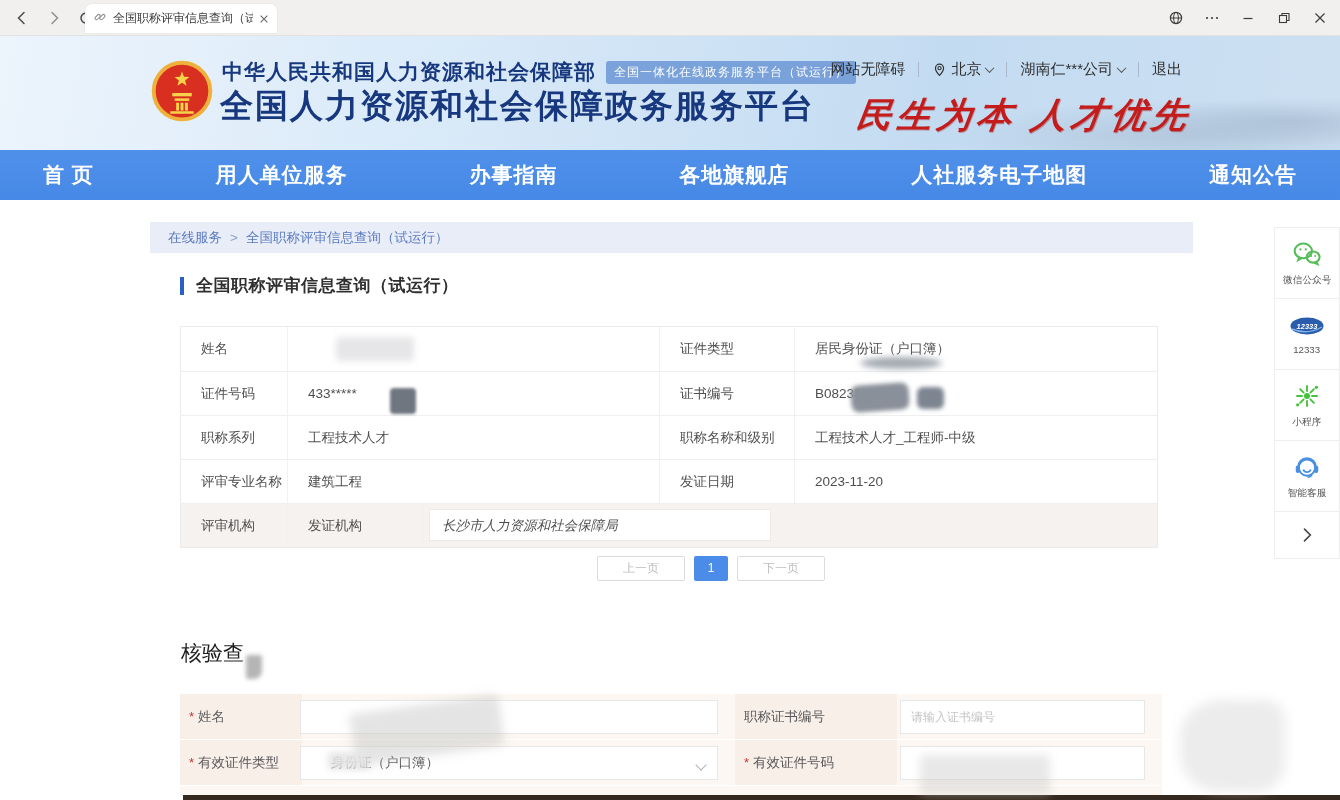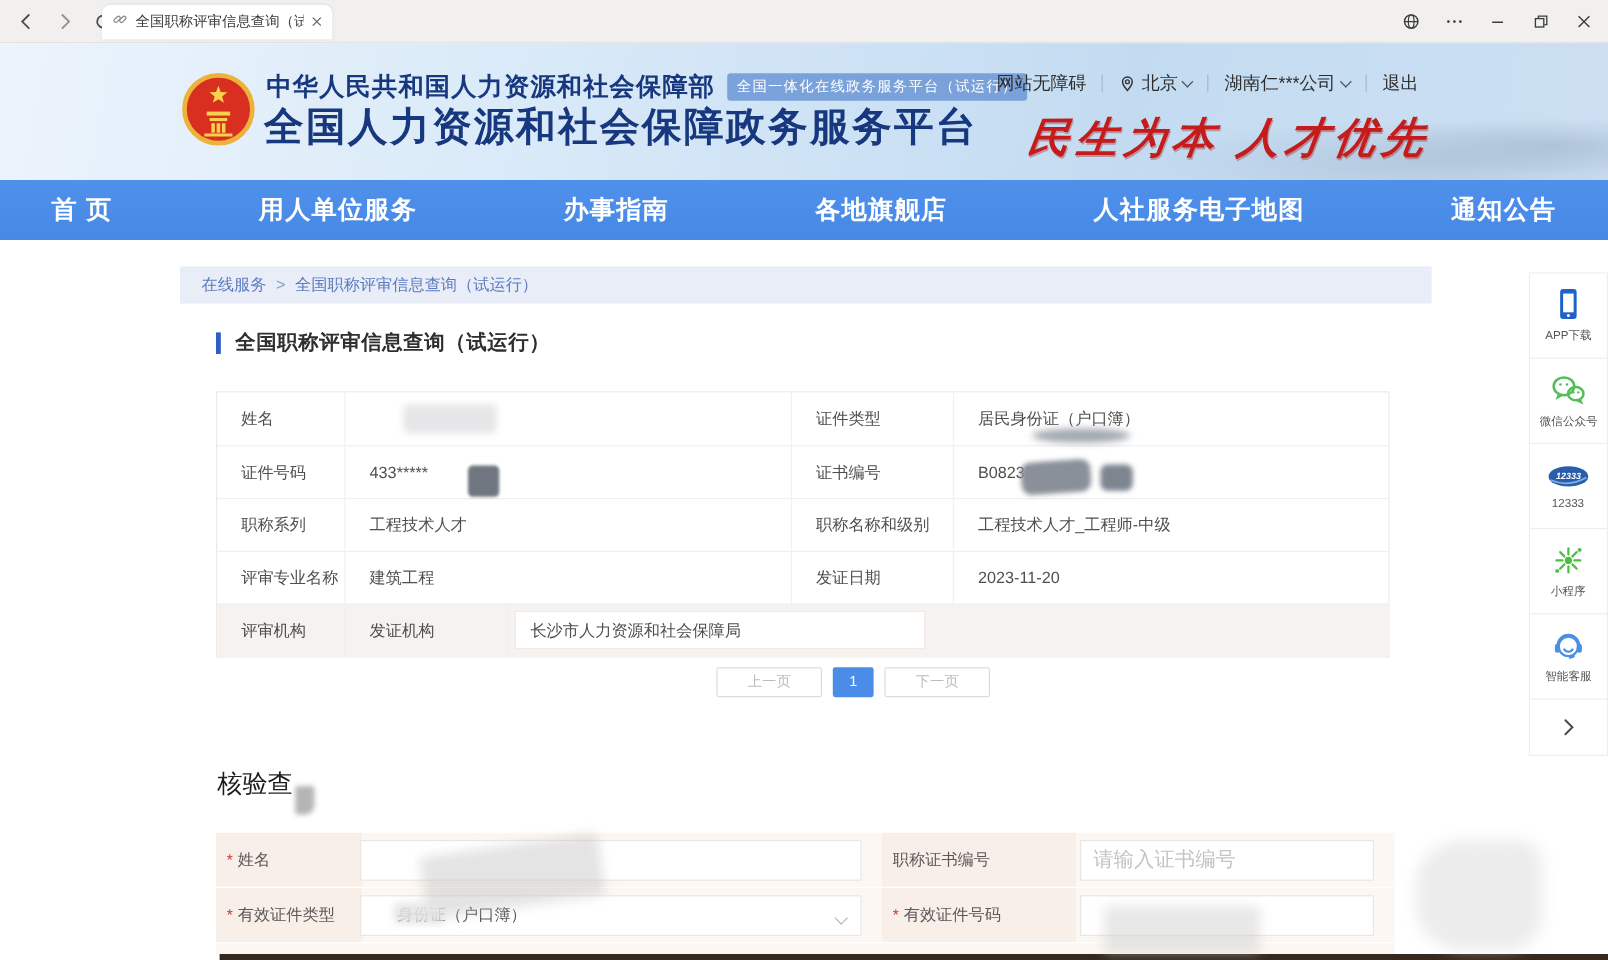--- a/index.html
+++ b/index.html
@@ -64,21 +64,21 @@
   .rrow:first-child { border-top:none; }
   .rcell { padding-left:20px; white-space:nowrap; overflow:hidden; }
   .c1 { width:106px; }
   .c2 { width:372px; border-left:1px solid #f1f1f1; }
   .c3 { width:135px; border-left:1px solid #f1f1f1; }
   .c4 { flex:1; border-left:1px solid #f1f1f1; }
   .rrow.shaded { background:#f6f2f0; }
   .rrow.shaded .boxed { display:inline-block; background:#fff; border:1px solid #f1e9e6;
     height:32px; line-height:31px; margin-top:5px; padding:0 12px; }
   .boxed.w1 { width:352px; margin-left:-11px; }
-  .boxed.w2 { width:342px; margin-left:-14px; }
+  .boxed.w2 { width:342px; margin-left:-14px;font-style:italic; }
 
   
   .blur { position:absolute; filter:blur(3px); border-radius:4px; }
 
   
   .pager { position:absolute; left:597px; top:556px; display:flex; gap:9px; font-size:12px; }
   .pg-btn { height:25px; line-height:23px; padding:0 25px; border:1px solid #dcdcdc;
     border-radius:2px; color:#bdbdbd; background:#fff; cursor:pointer; }
   .pg-cur { height:25px; line-height:25px; width:34px; text-align:center; background:#4a8ce8;
     color:#fff; border-radius:2px; cursor:pointer; }
@@ -93,21 +93,21 @@
   .fr1 { top:694px; } .fr2 { top:740px; }
   .f-label { position:absolute; top:0; height:45px; background:#f8efe9; display:flex;
     align-items:center; padding-left:9px; font-size:13.5px; color:#5a5a5a; }
   .f-zone { position:absolute; top:0; height:45px; background:#fcf7f2; }
   .lab1 { left:0; width:122px; }
   .zone1 { left:122px; width:433px; }
   .lab2 { left:555px; width:162px; }
   .zone2 { left:717px; width:265px; }
   .req { color:#d0342c; margin-right:4px; font-size:13px; }
   .f-input { position:absolute; top:6px; height:34px; background:#fff; border:1px solid #e7e7e7;
-    font-size:17px; color:#444; padding:0 10px; outline:none;
+    font-size:12px; color:#444; padding:0 10px; outline:none;
     font-family:"Liberation Sans","DejaVu Sans",sans-serif; }
   .f-input::placeholder { color:#c4c4c4; }
   .in1 { left:120px; width:418px; }
   .in2 { left:720px; width:245px; }
   .f-select { position:absolute; left:120px; top:6px; width:418px; height:34px; background:#fff;
     border:1px solid #e7e7e7; font-size:13.5px; color:#555; line-height:32px; padding-left:30px;
     cursor:pointer; }
   .sel-caret { position:absolute; right:12px; top:14px; width:8px; height:8px;
     border-right:1.5px solid #b4b4b4; border-bottom:1.5px solid #b4b4b4; transform:rotate(45deg); }
   .bottom-strip { position:absolute; left:183px; top:795px; width:1157px; height:5px; background:#35281e; }
@@ -336,28 +336,20 @@
 
   <div class="form-cont"></div>
   <div class="bottom-strip"></div>
 
   <div class="blur" style="left:352px;top:704px;width:150px;height:52px;background:rgba(195,195,195,.45);transform:rotate(-8deg);filter:blur(5px);"></div>
   <div class="blur" style="left:328px;top:752px;width:42px;height:18px;background:rgba(228,228,228,.9);filter:blur(3px);"></div>
   <div class="blur" style="left:920px;top:755px;width:130px;height:40px;background:rgba(205,205,205,.45);filter:blur(5px);"></div>
   <div class="blur" style="left:1180px;top:700px;width:105px;height:92px;background:rgba(218,218,218,.5);filter:blur(6px);border-radius:40% 20% 30% 40%;"></div>
 
   <div class="sidebar">
-    <div class="sb-item">
-      <svg width="30" height="30" viewBox="0 0 24 24">
-        <rect x="6.5" y="1.5" width="11" height="20" rx="2" fill="#1f63c8"></rect>
-        <rect x="8.5" y="4.5" width="7" height="12.5" fill="#fff"></rect>
-        <circle cx="12" cy="19.2" r="1" fill="#fff"></circle>
-      </svg>
-      <span class="sb-label">APP下载</span>
-    </div>
     <div class="sb-item">
       <svg width="32" height="30" viewBox="0 0 26 24">
         <ellipse cx="10" cy="9.5" rx="7" ry="6" fill="none" stroke="#56bd5a" stroke-width="1.7"></ellipse>
         <circle cx="7.6" cy="8.3" r=".9" fill="#56bd5a"></circle>
           <circle cx="12" cy="8.3" r=".9" fill="#56bd5a"></circle>
         <path d="M6.5 14.8 L5.6 17.2 L8.4 15.6" fill="none" stroke="#56bd5a" stroke-width="1.4"></path>
         <ellipse cx="18" cy="14.5" rx="5.2" ry="4.5" fill="none" stroke="#56bd5a" stroke-width="1.7"></ellipse>
         <circle cx="16.3" cy="13.6" r=".8" fill="#56bd5a"></circle>
           <circle cx="19.7" cy="13.6" r=".8" fill="#56bd5a"></circle>
         <path d="M20.8 18.3 L21.8 20.4 L18.9 19.2" fill="none" stroke="#56bd5a" stroke-width="1.4"></path>

